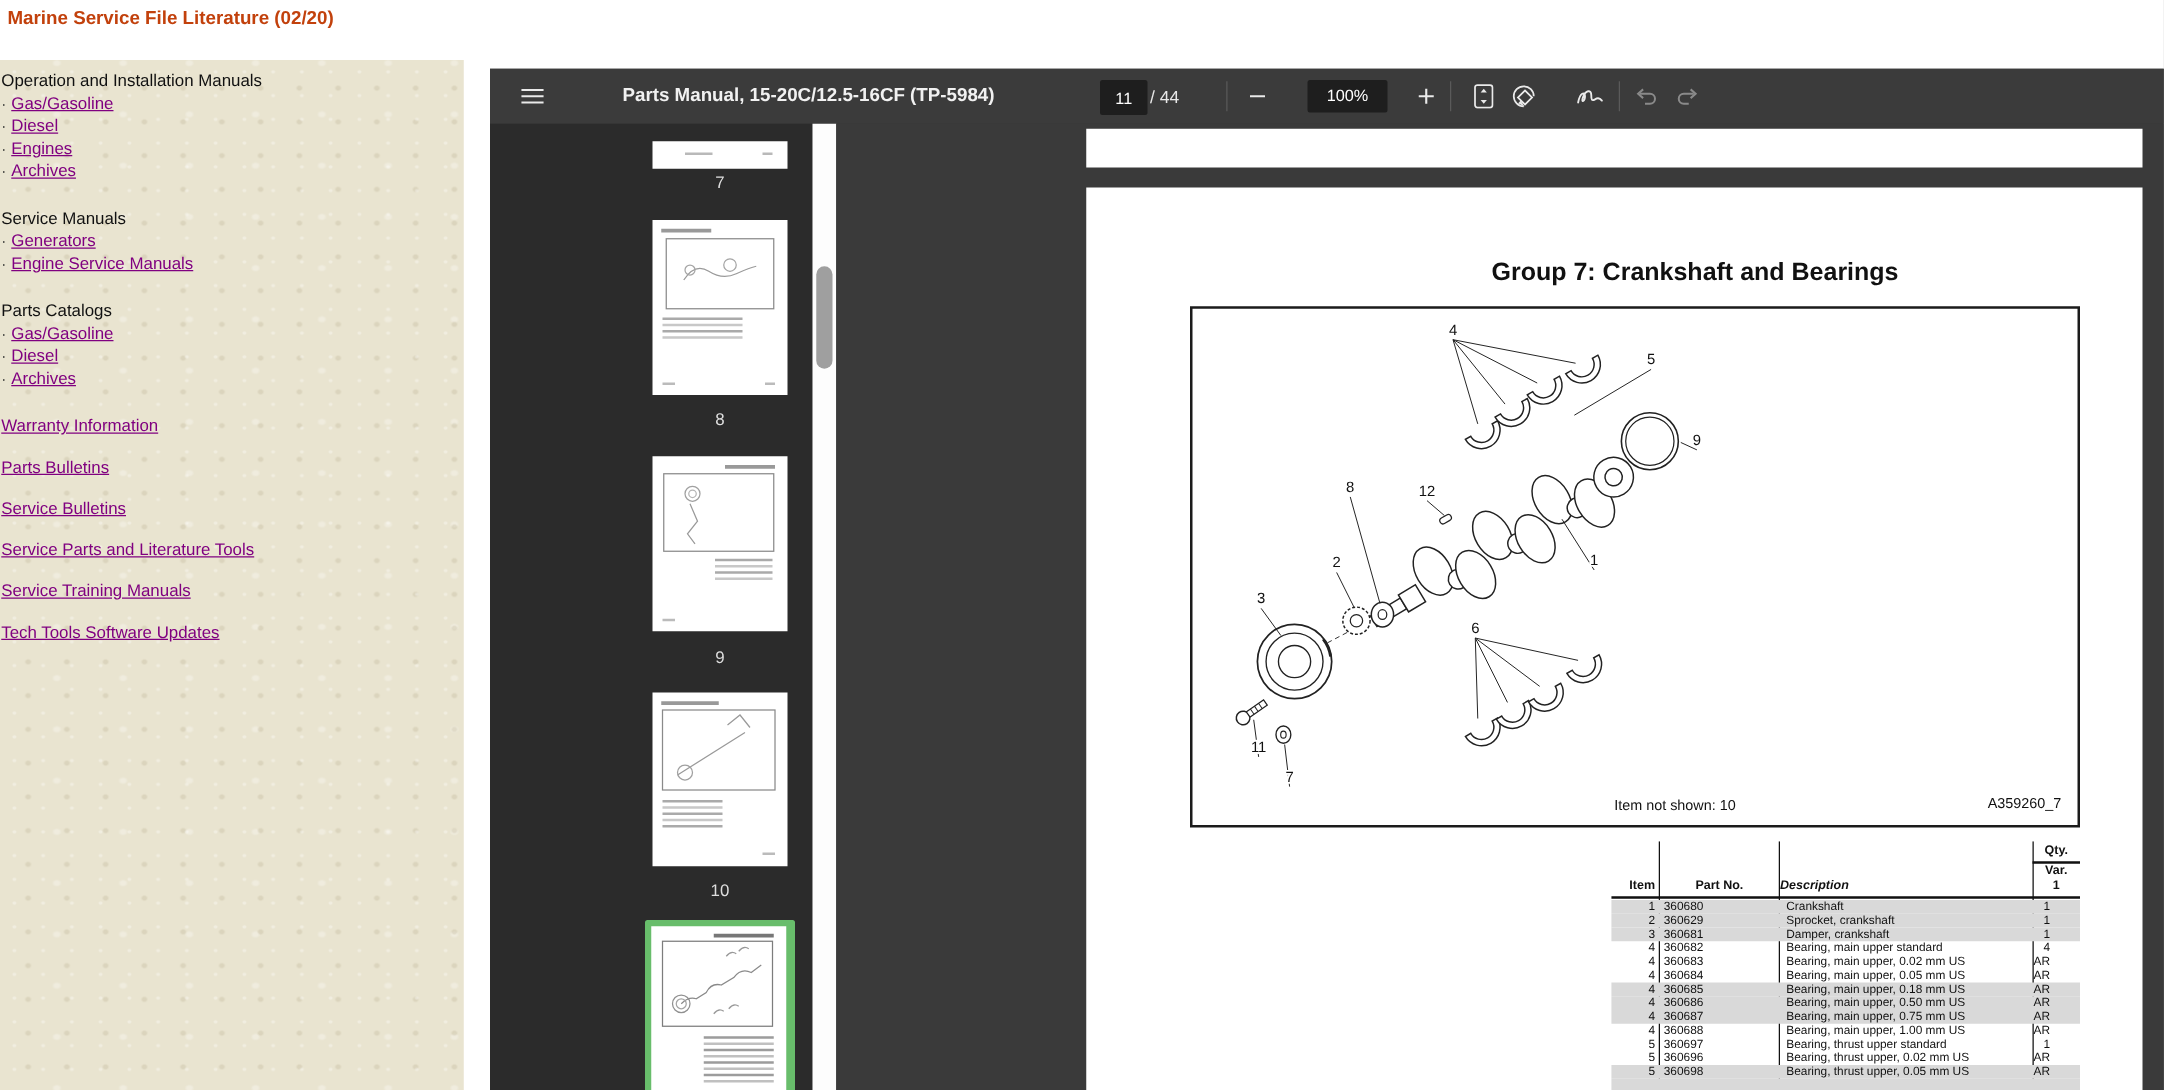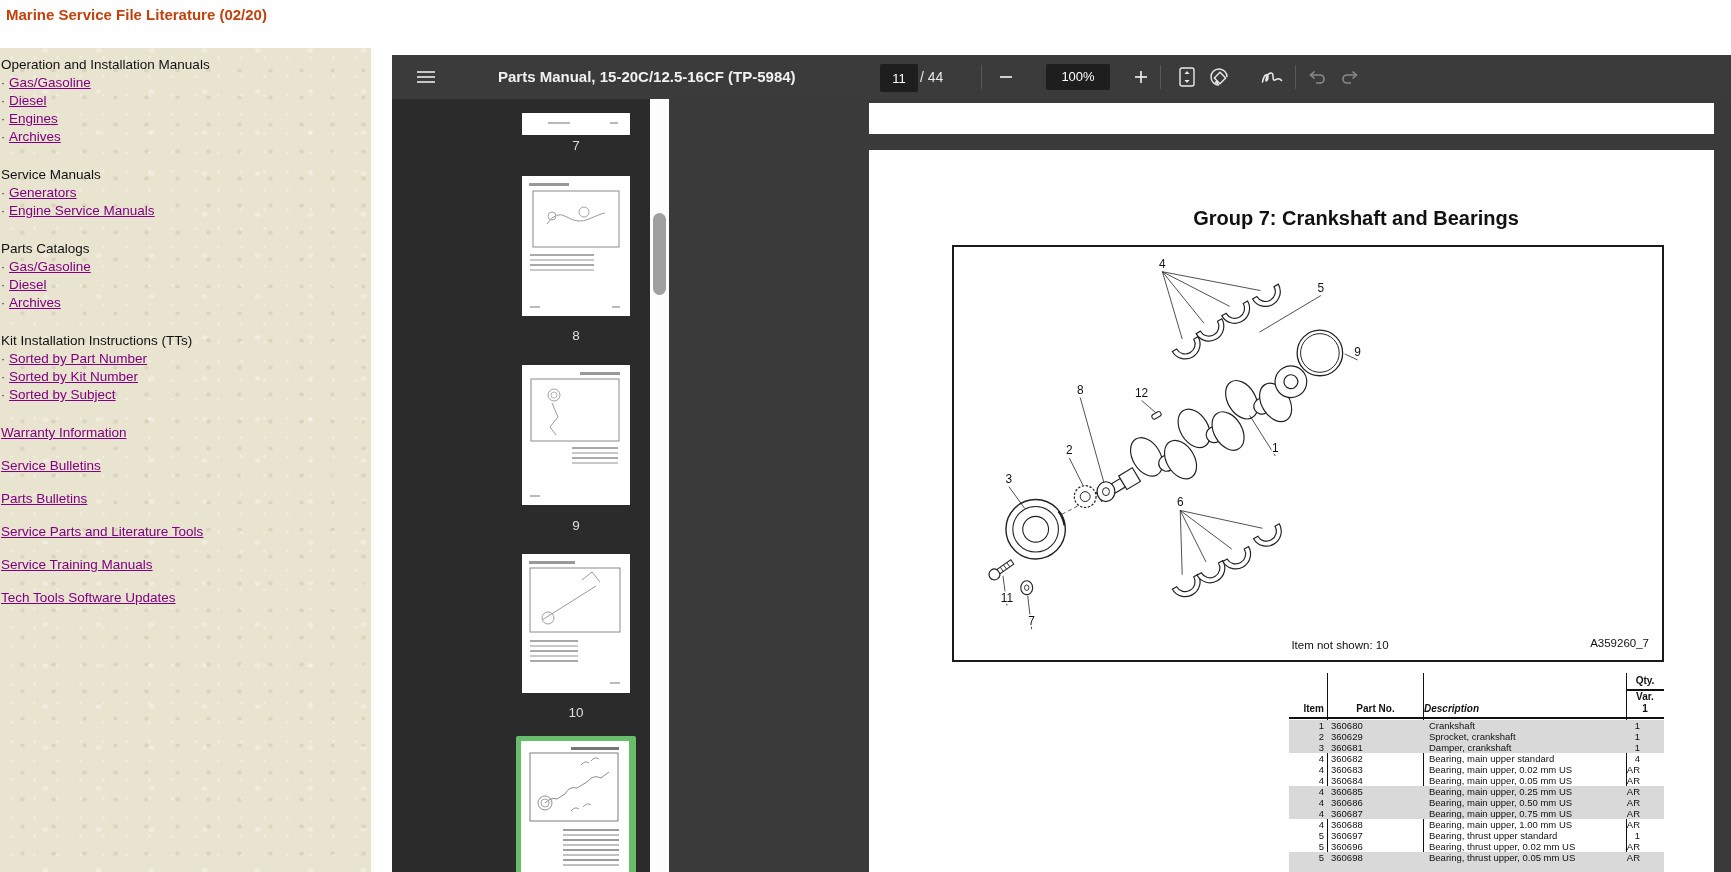--- a/index.html
+++ b/index.html
@@ -101,29 +101,23 @@
         <div class="sb-heading">Service Manuals</div>
         <div class="sb-row"><span class="sb-dot">·</span><a class="sb-link">Generators</a></div>
         <div class="sb-row"><span class="sb-dot">·</span><a class="sb-link">Engine Service Manuals</a></div>
       </div>
       <div class="sb-section">
         <div class="sb-heading">Parts Catalogs</div>
         <div class="sb-row"><span class="sb-dot">·</span><a class="sb-link">Gas/Gasoline</a></div>
         <div class="sb-row"><span class="sb-dot">·</span><a class="sb-link">Diesel</a></div>
         <div class="sb-row"><span class="sb-dot">·</span><a class="sb-link">Archives</a></div>
       </div>
-      <div class="sb-section">
-        <div class="sb-heading">Kit Installation Instructions (TTs)</div>
-        <div class="sb-row"><span class="sb-dot">·</span><a class="sb-link">Sorted by Part Number</a></div>
-        <div class="sb-row"><span class="sb-dot">·</span><a class="sb-link">Sorted by Kit Number</a></div>
-        <div class="sb-row"><span class="sb-dot">·</span><a class="sb-link">Sorted by Subject</a></div>
-      </div>
       <a class="sb-link sb-standalone first">Warranty Information</a>
+      <a class="sb-link sb-standalone">Parts Bulletins</a>
       <a class="sb-link sb-standalone">Service Bulletins</a>
-      <a class="sb-link sb-standalone">Parts Bulletins</a>
       <a class="sb-link sb-standalone">Service Parts and Literature Tools</a>
       <a class="sb-link sb-standalone">Service Training Manuals</a>
       <a class="sb-link sb-standalone">Tech Tools Software Updates</a>
     </div>
 </div>
 
 <div class="pdf-embed">
 
   <div class="toolbar">
     <div class="tb-btn" style="left:22px">
@@ -433,21 +427,21 @@
               </div>
               <div class="pt-row" style="top: 102px;">
                 <span class="c-item">4</span>
                 <span class="c-part">360684</span>
                 <span class="c-desc">Bearing, main upper, 0.05 mm US</span>
                 <span class="c-qty">AR</span>
               </div>
               <div class="pt-row shaded" style="top: 113px;">
                 <span class="c-item">4</span>
                 <span class="c-part">360685</span>
-                <span class="c-desc">Bearing, main upper, 0.25 mm US</span>
+                <span class="c-desc">Bearing, main upper, 0.18 mm US</span>
                 <span class="c-qty">AR</span>
               </div>
               <div class="pt-row shaded" style="top: 124px;">
                 <span class="c-item">4</span>
                 <span class="c-part">360686</span>
                 <span class="c-desc">Bearing, main upper, 0.50 mm US</span>
                 <span class="c-qty">AR</span>
               </div>
               <div class="pt-row shaded" style="top: 135px;">
                 <span class="c-item">4</span>

